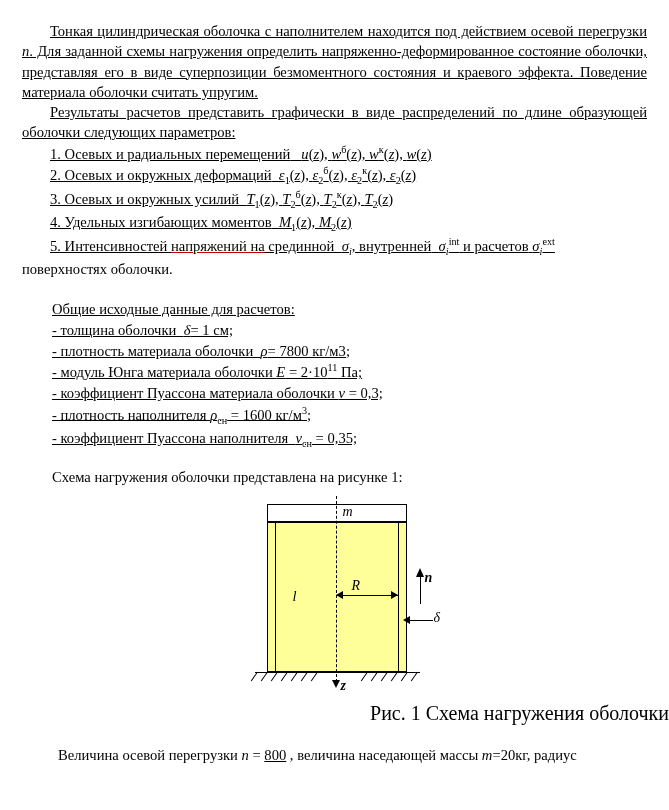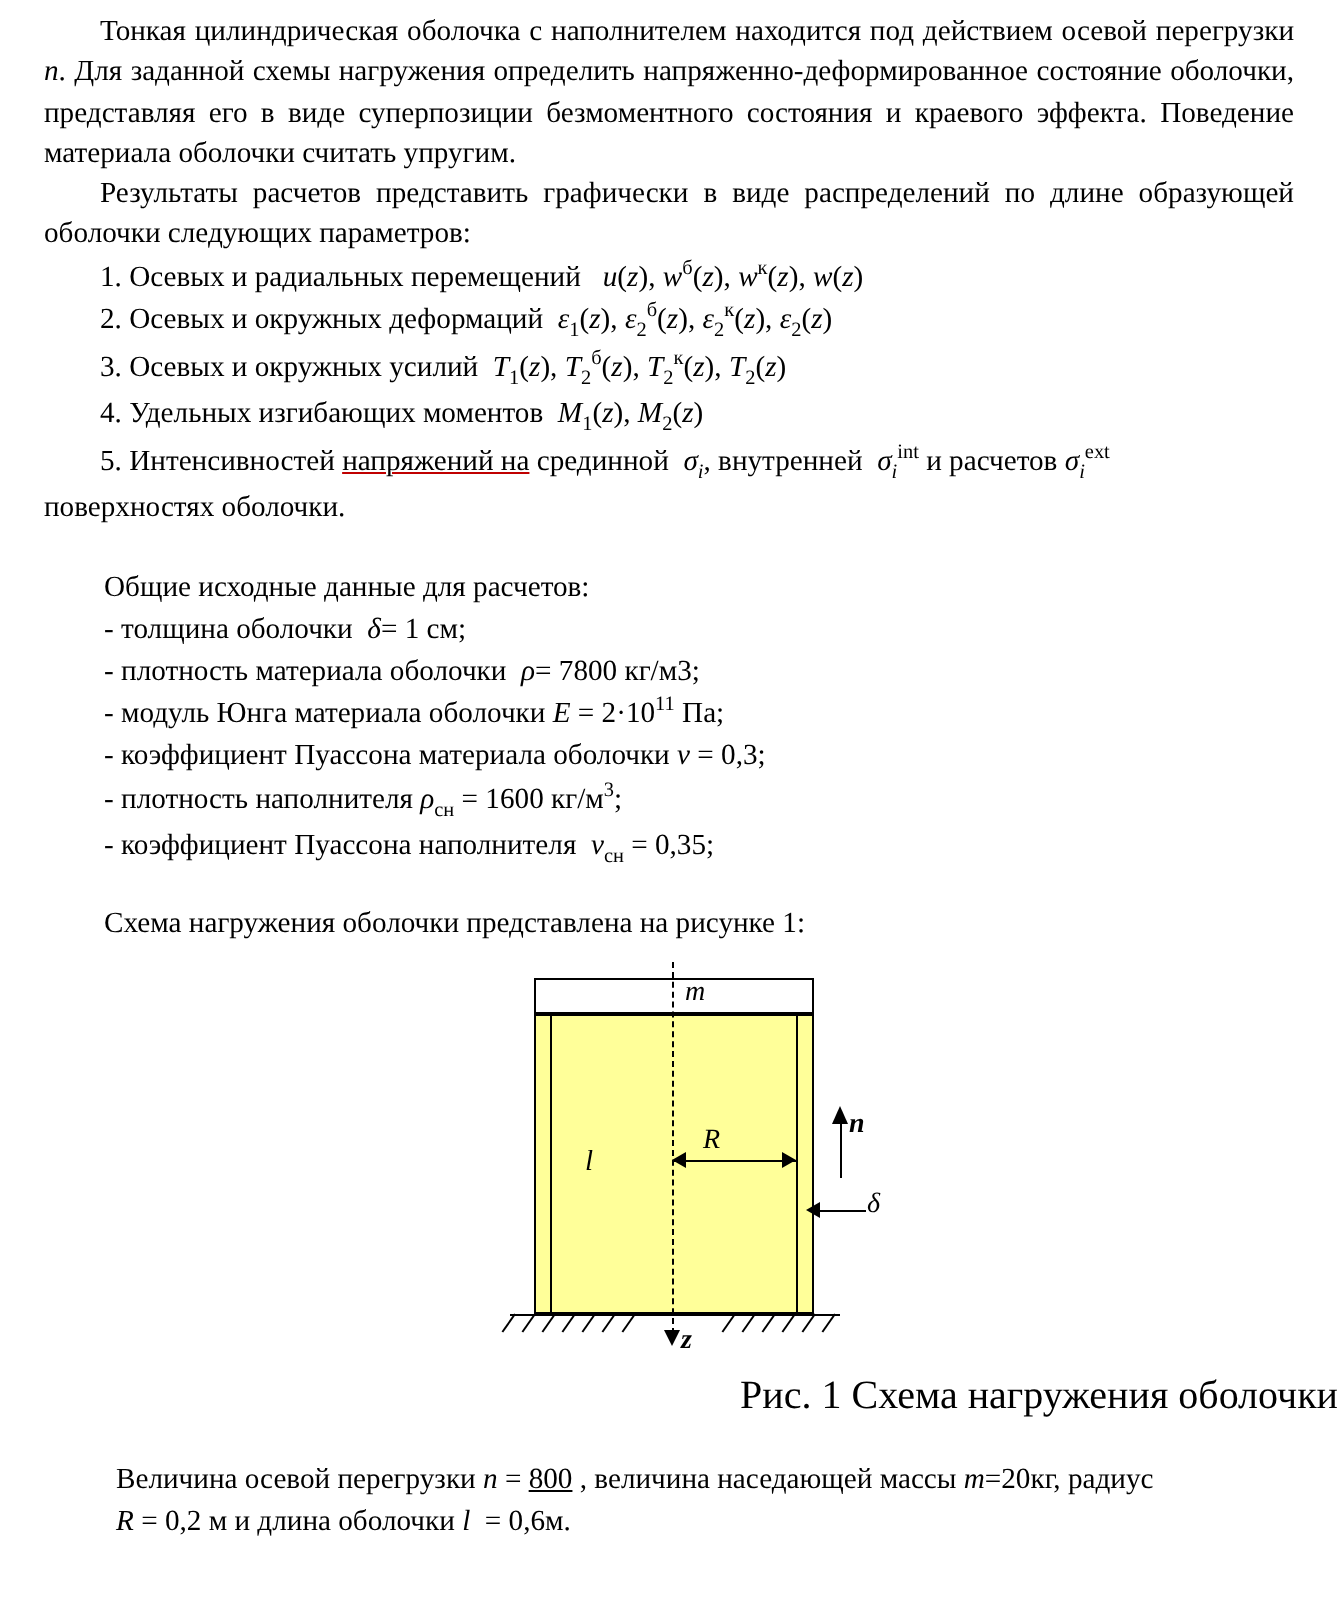--- a/index.html
+++ b/index.html
@@ -15,24 +15,25 @@
     overflow: hidden;
   }
   .page {
     position: relative;
     width: 669px;
     height: 810px;
     padding: 0;
     box-sizing: border-box;
   }
   .body-text {
-    padding: 6px 22px 0 22px;
+    padding: 21px 22px 0 22px;
     font-size: 14.6px;
     line-height: 1.39;
     text-align: justify;
+    text-decoration: underline;
   }
   .para {
     margin: 0 0 0 0;
     text-indent: 28px;
   }
   .listline {
     margin: 0;
     text-indent: 28px;
   }
   .spacer-md { height: 20px; }
@@ -393,18 +394,15 @@
       </div>
     </div>
   </div>
 
   <div class="fig-caption">Рис. 1 Схема нагружения оболочки</div>
 
   <div class="final-block">
     <p class="fline">
       <span> Величина осевой перегрузки </span><span class="it">n</span> = <span class="hl-underline">800</span> , величина наседающей массы <span class="it">m</span>=20кг, радиус
     </p>
-    <p class="fline">
-      <span class="it">R</span> = 0,2 м и длина оболочки <span class="it">l</span> &nbsp;= 0,6м.
-    </p>
   </div>
 
 </div>
 
 </body></html>

